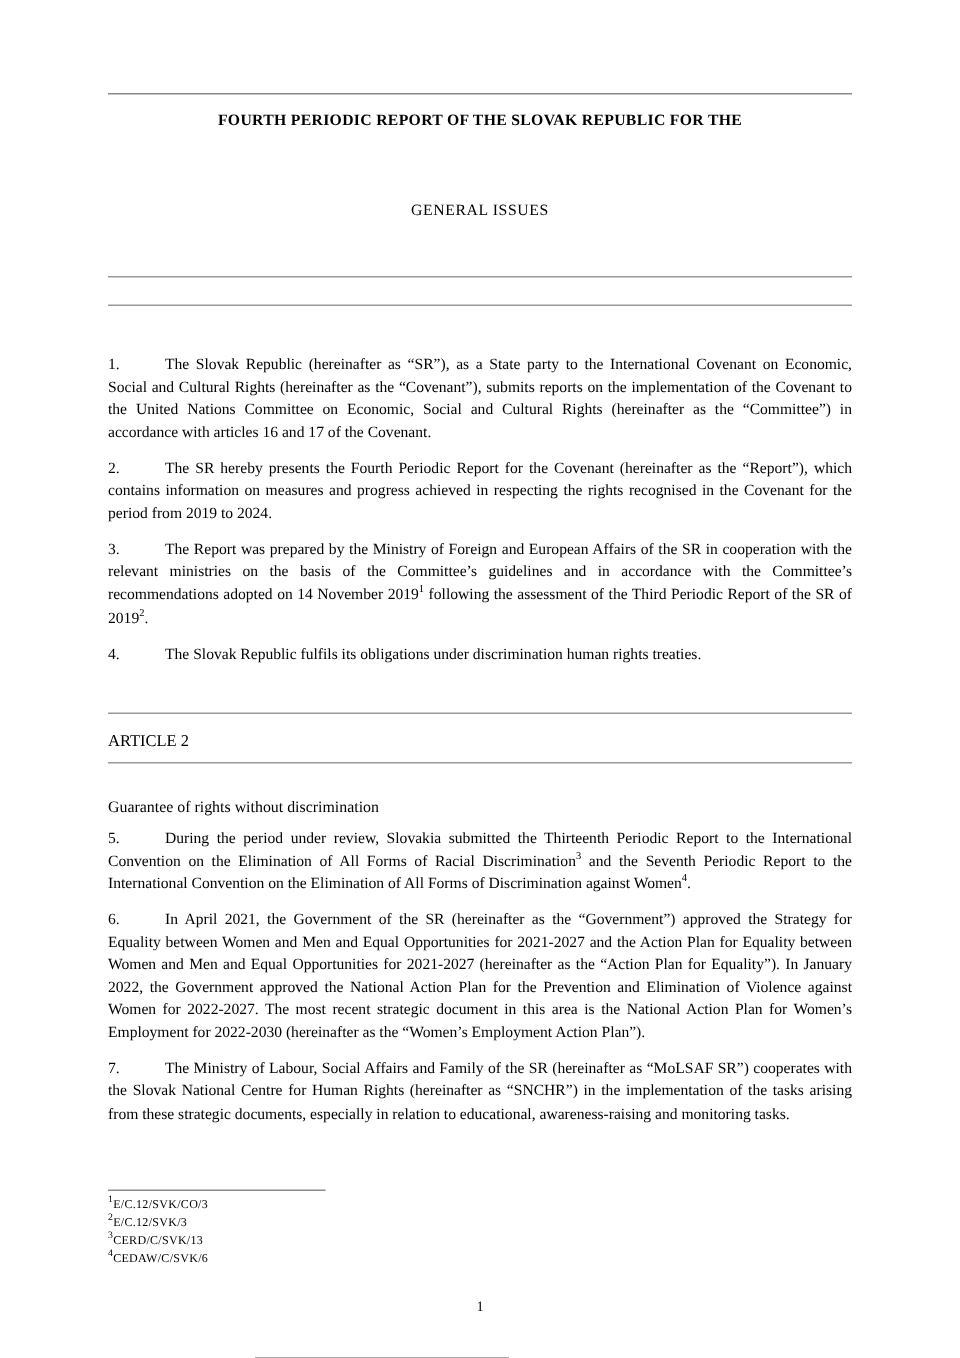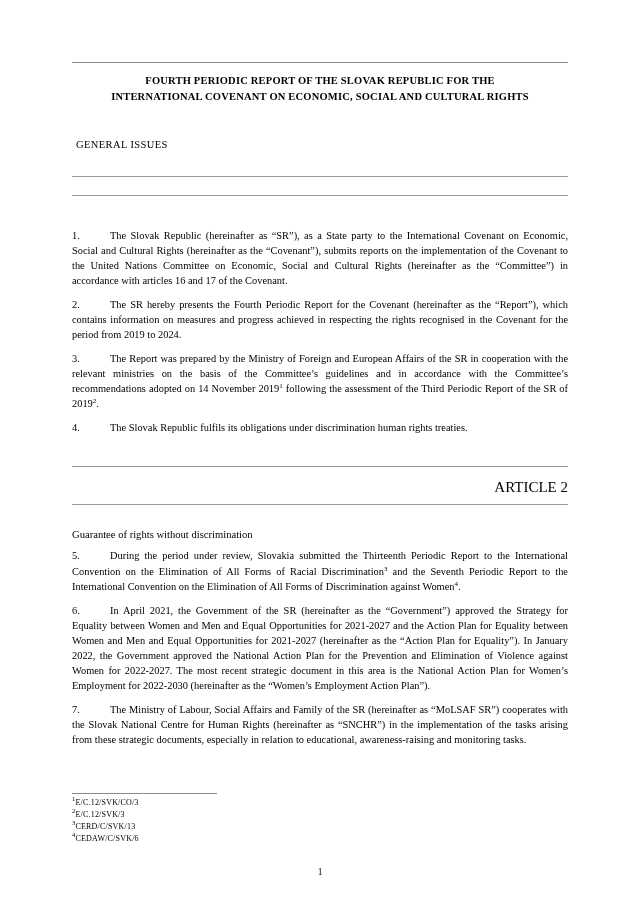--- a/index.html
+++ b/index.html
@@ -34,24 +34,24 @@
     font-weight: bold;
     font-size: 10.5px;
     line-height: 1.5;
     letter-spacing: 0.2px;
     margin-top: 4px;
   }
   .title-line {
     display: block;
   }
   .center-head {
-    text-align: left;
+    text-align: center;
     font-size: 10.5px;
     letter-spacing: 0.4px;
-    margin: 4px;
+    margin: 16px;
   }
   .gap-lg { height: 30px; }
   .gap-md { height: 22px; }
   .gap-sm { height: 14px; }
   .gap-xs { height: 8px; }
 
   .para {
     font-size: 10.4px;
     line-height: 1.45;
     text-align: justify;
@@ -61,22 +61,22 @@
     display: inline-block;
     width: 38px;
   }
   .section-title {
     font-size: 10.6px;
     font-weight: normal;
     margin: 0 0 8px 0;
     text-align: left;
   }
   .article-head {
-    text-align: right;
-    font-size: 15px;
+    text-align: left;
+    font-size: 11px;
     margin: 0;
     padding: 2px 0 0 0;
   }
   sup {
     font-size: 7px;
     vertical-align: super;
     line-height: 0;
   }
   .footnotes {
     position: absolute;
@@ -110,21 +110,20 @@
 </style>
 </head>
 <body>
 
 <div class="page">
 
   <hr class="hrule">
 
   <div class="title-block">
     <span class="title-line">FOURTH PERIODIC REPORT OF THE SLOVAK REPUBLIC FOR THE</span>
-    <span class="title-line">INTERNATIONAL COVENANT ON ECONOMIC, SOCIAL AND CULTURAL RIGHTS</span>
   </div>
 
   <div class="gap-lg"></div>
 
   <p class="center-head">GENERAL ISSUES</p>
 
   <div class="gap-md"></div>
 
   <hr class="hrule thin">
   <div class="gap-xs"></div>

